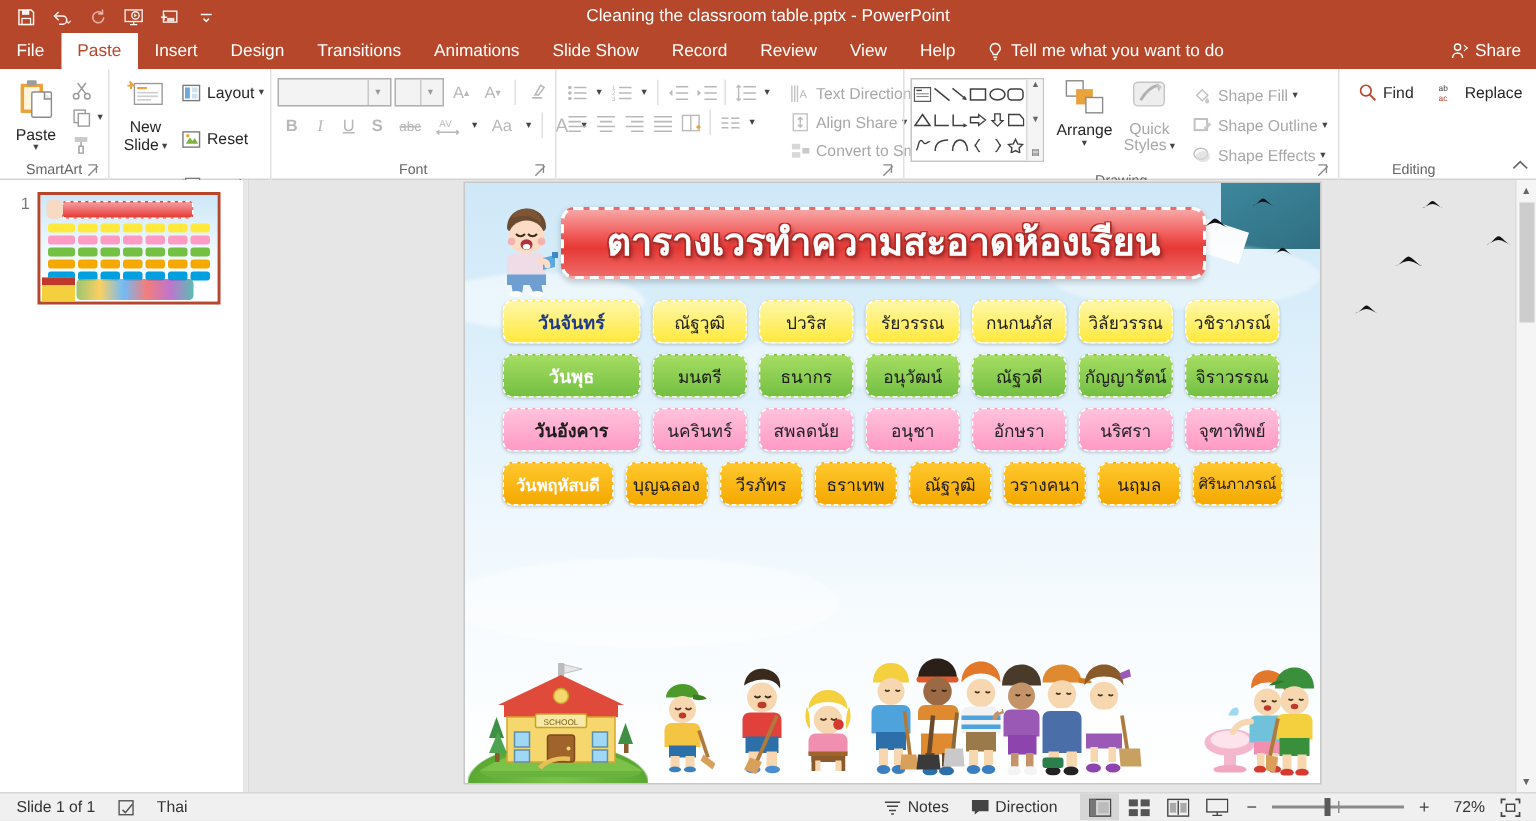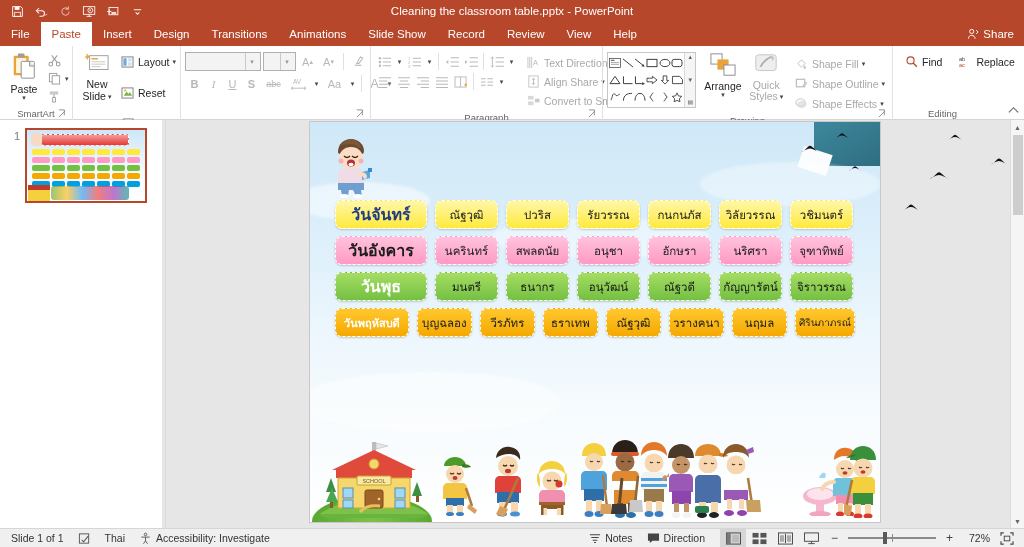--- a/index.html
+++ b/index.html
@@ -203,21 +203,21 @@
   
   .sched { position:absolute; left:25px; top:78px; width:520px; }
   .schrow { display:flex; align-items:center; margin-bottom:7px; }
   .cell {
     height:29px; border:1.5px dashed #ffffff; border-radius:7px;
     display:flex; align-items:center; justify-content:center;
     font-size:11.5px; color:#1a1a1a; margin-right:8px;
     box-shadow:0 1px 2px rgba(0,0,0,.18);
     white-space:nowrap; padding:0 3px;
   }
-  .cell.day { width:92px; font-weight:bold; font-size:16px; }
+  .cell.day { width:92px; font-weight:bold; font-size:12px; }
   .cell.name { width:63px; }
   .cell:last-child { margin-right:0; }
 
   .r-yellow .cell { background:linear-gradient(180deg,#fff7a8,#ffe93d); color:#222; }
   .r-pink   .cell { background:linear-gradient(180deg,#ffc2dc,#ff9ac4); color:#222; }
   .r-green  .cell { background:linear-gradient(180deg,#a5dd62,#74c043); color:#1b1b1b; }
   .r-orange .cell { background:linear-gradient(180deg,#ffc82e,#f5a800); color:#1b1b1b; }
   .r-blue   .cell { background:linear-gradient(180deg,#38b6ee,#00a0e0); color:#fff; }
   .r-blue .cell.day, .r-green .cell.day { color:#fff; }
   .r-yellow .cell.day { color:#1e3a8a; }
@@ -319,20 +319,29 @@
   <div class="tab">Insert</div>
   <div class="tab">Design</div>
   <div class="tab">Transitions</div>
   <div class="tab">Animations</div>
   <div class="tab">Slide Show</div>
   <div class="tab">Record</div>
   <div class="tab">Review</div>
   <div class="tab">View</div>
   <div class="tab">Help</div>
 
+  <div class="tellme">
+    <span>
+      <svg width="11" height="13" viewBox="0 0 12 14" style="display:block">
+          <path d="M6 1a3.6 3.6 0 0 1 2.2 6.4c-.5.5-.7 1-.7 1.6h-3c0-.6-.2-1.1-.7-1.6A3.6 3.6 0 0 1 6 1z" fill="none" stroke="#fff" stroke-width="1"></path>
+          <path d="M4.6 11h2.8M5 12.6h2" stroke="#fff" stroke-width="1"></path>
+        </svg>
+    </span>
+    <span>Tell me what you want to do</span>
+  </div>
 
   <div class="tb-share">
     <span>
       <svg width="12" height="12" viewBox="0 0 14 14" style="display:block">
           <circle cx="5.5" cy="4" r="2.4" fill="none" stroke="#fff" stroke-width="1.1"></circle>
           <path d="M1.6 12.5c0-2.4 1.8-4 3.9-4s3.9 1.6 3.9 4" fill="none" stroke="#fff" stroke-width="1.1"></path>
           <path d="M10.5 2.5l2.5 2.2-2.5 2.2" fill="none" stroke="#fff" stroke-width="1"></path>
         </svg>
     </span>
     <span>Share</span>
@@ -492,20 +501,21 @@
         <div class="fbtn" style="width:11px">
             <span class="caret">▾</span>
           </div>
         <div class="sep-v"></div>
         <div class="fbtn" style="font-size:13px">A</div>
         <div class="fbtn" style="width:11px">
             <span class="caret">▾</span>
           </div>
       </div>
     </div>
+    <div class="rgroup-label">Font</div>
     <div class="dialog-launcher">
       <svg width="9" height="9" viewBox="0 0 10 10">
           <path d="M1 1h6v6" fill="none" stroke="#888" stroke-width="1"></path>
           <path d="M1 9l7-7" stroke="#888" stroke-width="1"></path>
         </svg>
     </div>
   </div>
 
   <div class="rgroup" style="width:232px">
     <div class="rgroup-body" style="padding-top:5px">
@@ -623,21 +633,20 @@
                 <rect x="1" y="2" width="6" height="4" fill="#d8d8d8"></rect>
                 <rect x="1" y="8" width="6" height="4" fill="#d8d8d8"></rect>
                 <rect x="8.5" y="5" width="5" height="4" fill="#c9c9c9"></rect>
               </svg>
           </span>
           <span>Convert to SmartArt</span>
           <span class="caret">▾</span>
         </div>
       </div>
     </div>
-    <div class="rgroup-label">Paragraph</div>
     <div class="dialog-launcher">
       <svg width="9" height="9" viewBox="0 0 10 10">
           <path d="M1 1h6v6" fill="none" stroke="#888" stroke-width="1"></path>
           <path d="M1 9l7-7" stroke="#888" stroke-width="1"></path>
         </svg>
     </div>
   </div>
 
   <div class="rgroup" style="width:290px">
     <div class="rgroup-body" style="padding-top:4px">
@@ -993,48 +1002,51 @@
             <path d="M14 47h26v7H14z" fill="#6f9fd0"></path>
             <path d="M17 54h8l-1 6h-6zM29 54h8l1 6h-6z" fill="#6f9fd0"></path>
             <ellipse cx="20" cy="60" rx="4.5" ry="2" fill="#fff"></ellipse>
             <ellipse cx="34" cy="60" rx="4.5" ry="2" fill="#fff"></ellipse>
             <path d="M38 36l8-2v8l-8 2z" fill="#5aa8e0"></path>
             <rect x="44" y="32" width="4" height="4" fill="#3e8bc4"></rect>
             <path d="M36 38c3 0 5 1 5 3" stroke="#fcdcc4" stroke-width="4" fill="none" stroke-linecap="round"></path>
           </svg>
         </div>
 
+        <div class="banner">
+          <div class="banner-text">ตารางเวรทำความสะอาดห้องเรียน</div>
+        </div>
 
         <div class="sched">
           <div class="schrow r-yellow">
             <div class="cell day">วันจันทร์</div>
             <div class="cell name">ณัฐวุฒิ</div>
             <div class="cell name">ปวริส</div>
             <div class="cell name">รัยวรรณ</div>
             <div class="cell name">กนกนภัส</div>
             <div class="cell name">วิลัยวรรณ</div>
-            <div class="cell name">วชิมนตร์</div>
+            <div class="cell name">วชิราภรณ์</div>
+          </div>
+          <div class="schrow r-green">
+            <div class="cell day">วันพุธ</div>
+            <div class="cell name">มนตรี</div>
+            <div class="cell name">ธนากร</div>
+            <div class="cell name">อนุวัฒน์</div>
+            <div class="cell name">ณัฐวดี</div>
+            <div class="cell name">กัญญารัตน์</div>
+            <div class="cell name">จิราวรรณ</div>
           </div>
           <div class="schrow r-pink">
             <div class="cell day">วันอังคาร</div>
             <div class="cell name">นครินทร์</div>
             <div class="cell name">สพลดนัย</div>
             <div class="cell name">อนุชา</div>
             <div class="cell name">อักษรา</div>
             <div class="cell name">นริศรา</div>
             <div class="cell name">จุฑาทิพย์</div>
-          </div>
-          <div class="schrow r-green">
-            <div class="cell day">วันพุธ</div>
-            <div class="cell name">มนตรี</div>
-            <div class="cell name">ธนากร</div>
-            <div class="cell name">อนุวัฒน์</div>
-            <div class="cell name">ณัฐวดี</div>
-            <div class="cell name">กัญญารัตน์</div>
-            <div class="cell name">จิราวรรณ</div>
           </div>
           <div class="schrow r-orange">
             <div class="cell day" style="width:78px;font-size:11px">วันพฤหัสบดี</div>
             <div class="cell name" style="width:58px">บุญฉลอง</div>
             <div class="cell name" style="width:58px">วีรภัทร</div>
             <div class="cell name" style="width:58px">ธราเทพ</div>
             <div class="cell name" style="width:58px">ณัฐวุฒิ</div>
             <div class="cell name" style="width:58px">วรางคนา</div>
             <div class="cell name" style="width:58px">นฤมล</div>
             <div class="cell name" style="width:62px;font-size:10px">ศิรินภาภรณ์</div>
@@ -1262,29 +1274,20 @@
     <span>
       <svg width="13" height="13" viewBox="0 0 14 14" style="display:block">
           <rect x="1.5" y="2" width="10" height="10" fill="none" stroke="#555" stroke-width="1"></rect>
           <path d="M4 8.5l2 2 5-6" fill="none" stroke="#555" stroke-width="1.1"></path>
         </svg>
     </span>
   </div>
   <div class="sb-item">
     <span>Thai</span>
   </div>
-  <div class="sb-item">
-    <span>
-      <svg width="13" height="13" viewBox="0 0 14 14" style="display:block">
-          <circle cx="7" cy="2.6" r="1.4" fill="none" stroke="#555" stroke-width="1"></circle>
-          <path d="M2.5 5.5h9M7 5.5v4M7 9.5l-2.2 3.2M7 9.5l2.2 3.2" stroke="#555" stroke-width="1" fill="none"></path>
-        </svg>
-    </span>
-    <span>Accessibility: Investigate</span>
-  </div>
 
   <div class="sb-spacer"></div>
 
   <div class="sb-item">
     <span>
       <svg width="12" height="12" viewBox="0 0 13 13" style="display:block">
           <path d="M1 3h11M2.5 6h8M4 9h5M5.5 11.5h2" stroke="#444" stroke-width="1.1"></path>
         </svg>
     </span>
     <span>Notes</span>

